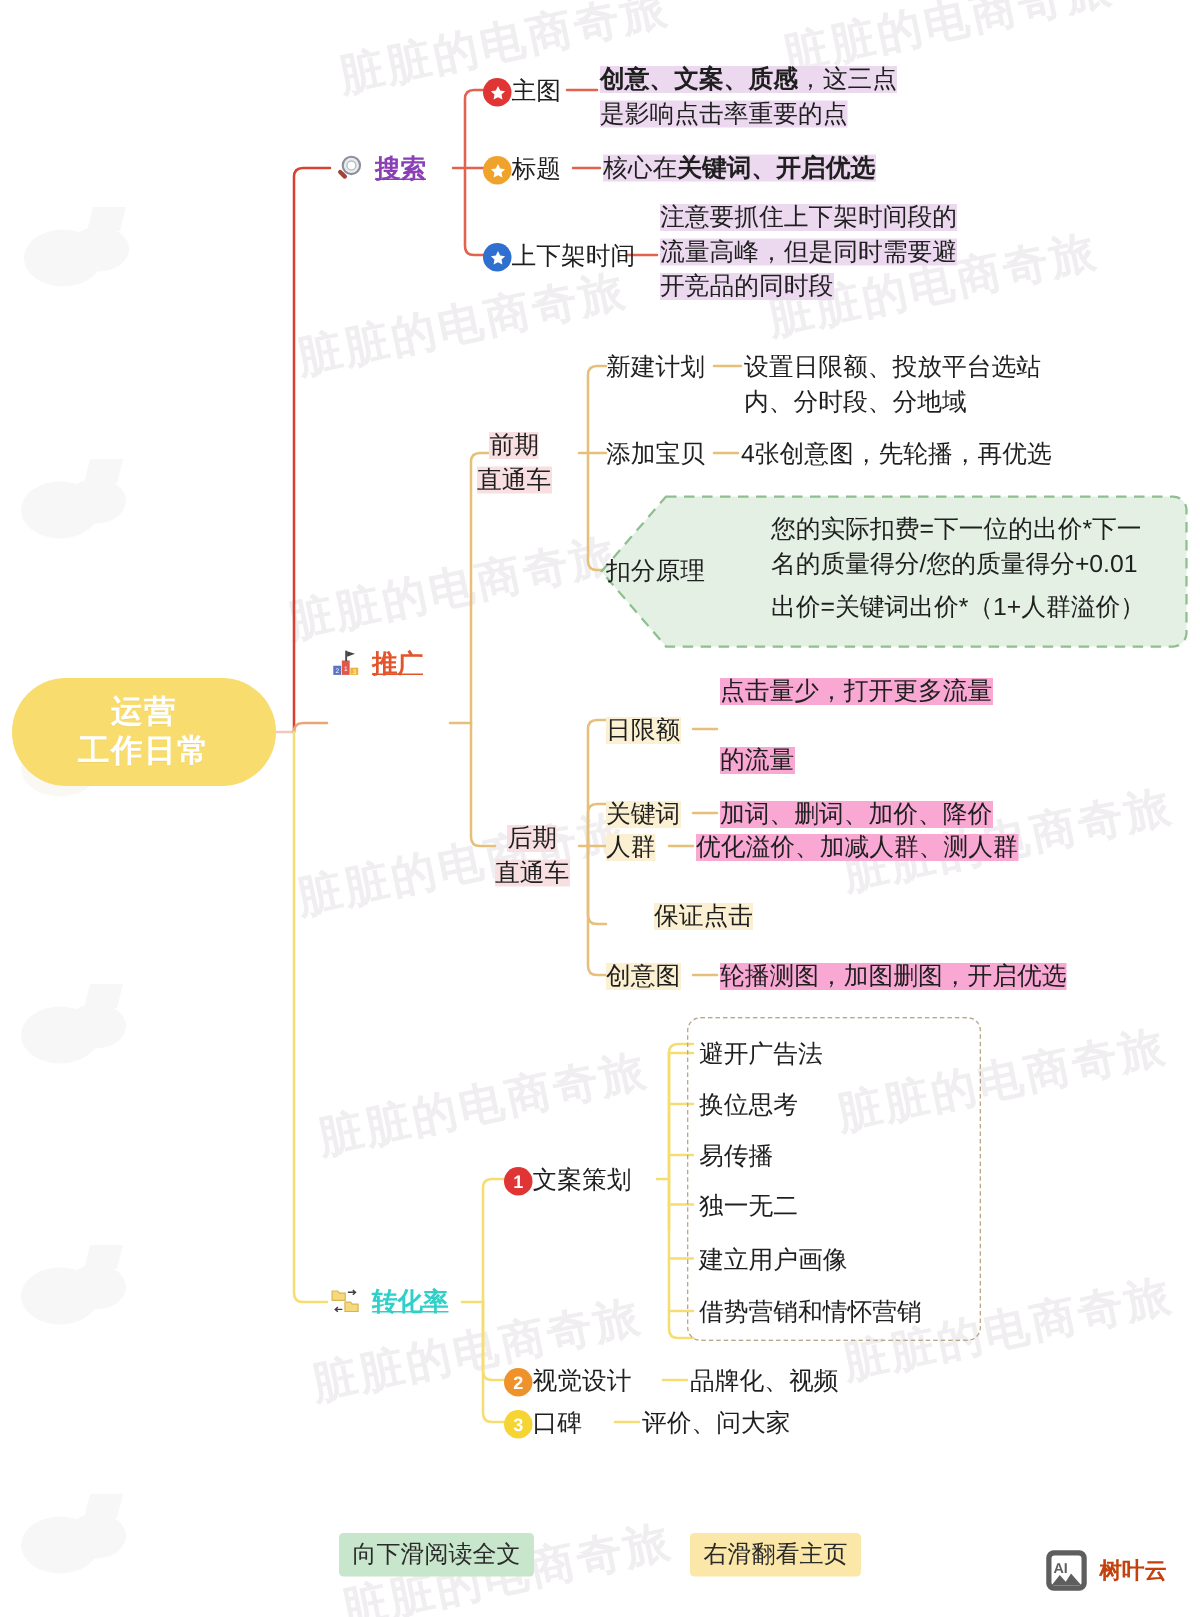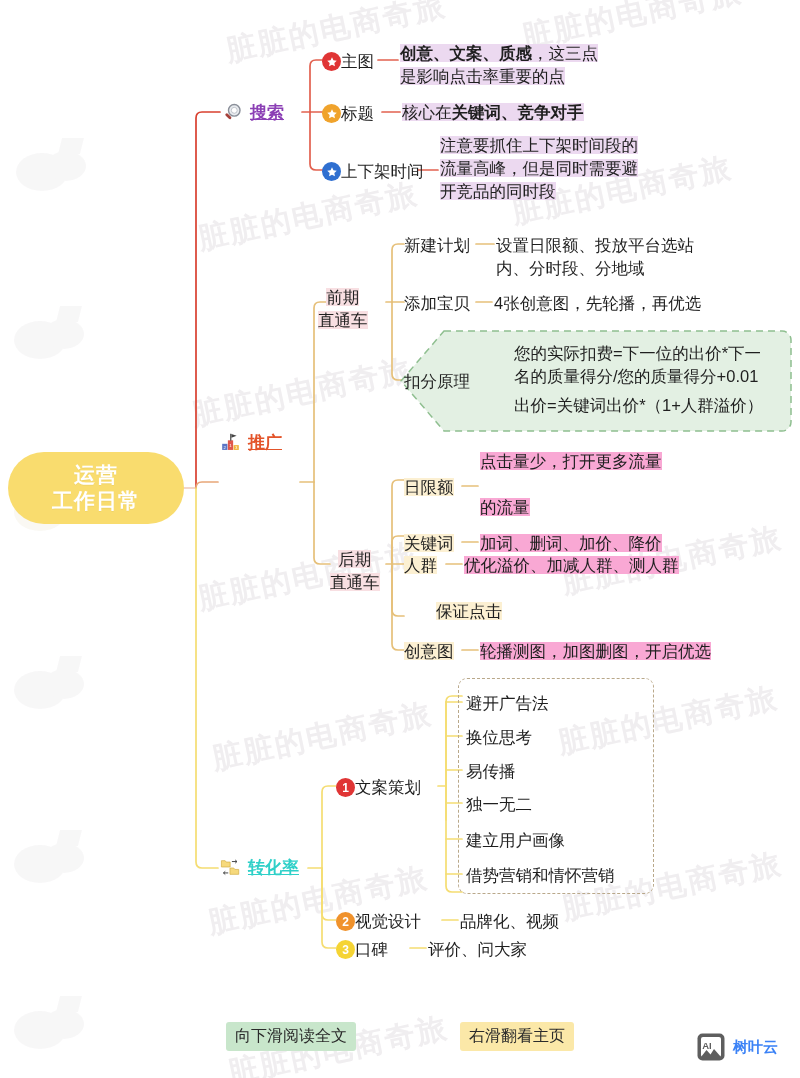--- a/index.html
+++ b/index.html
@@ -65,21 +65,21 @@
   .bul svg { width:12px; height:12px; display:block; }
 
   .row { position:absolute; display:flex; align-items:center; gap:0; }
 
   
   .foot-chip {
     position:absolute; font-size:16px; padding:4px 9px; border-radius:3px;
     color:#2b2b2b;
   }
   #brand { position:absolute; display:flex; align-items:center; gap:7px; }
-  #brand .brand-name { font-size:15px; font-weight:700; color:#3b82f6;text-align:right; }
+  #brand .brand-name { font-size:15px; font-weight:700; color:#c2410c;text-align:right; }
 </style>
 </head>
 <body>
 
 <div id="canvas">
 
   <div class="wm" style="left:224px;top:8px;">脏脏的电商奇旅</div>
   <div class="wm" style="left:520px;top:-6px;">脏脏的电商奇旅</div>
   <div class="wm" style="left:196px;top:196px;">脏脏的电商奇旅</div>
   <div class="wm" style="left:510px;top:170px;">脏脏的电商奇旅</div>
@@ -232,21 +232,21 @@
 
   <div class="row" style="left:322px;top:102px;">
     <span class="bul" style="background:#f0a32c;">
       <svg viewBox="0 0 24 24" fill="#fff">
           <path d="M12 2.6l2.9 6 6.6.9-4.8 4.6 1.2 6.5L12 17.5 6.1 20.6l1.2-6.5L2.5 9.5l6.6-.9z"></path>
         </svg>
     </span>
     <span class="t" style="position:static;">标题</span>
   </div>
   <div class="t" style="left:402px;top:101px;">
-    <span class="hl hl-purple"><span>核心在</span><span class="b">关键词、竞争对手</span></span>
+    <span class="hl hl-purple"><span>核心在</span><span class="b">关键词、开启优选</span></span>
   </div>
 
   <div class="row" style="left:322px;top:160px;">
     <span class="bul" style="background:#2f6fd0;">
       <svg viewBox="0 0 24 24" fill="#fff">
           <path d="M12 2.6l2.9 6 6.6.9-4.8 4.6 1.2 6.5L12 17.5 6.1 20.6l1.2-6.5L2.5 9.5l6.6-.9z"></path>
         </svg>
     </span>
     <span class="t" style="position:static;">上下架时间</span>
   </div>

